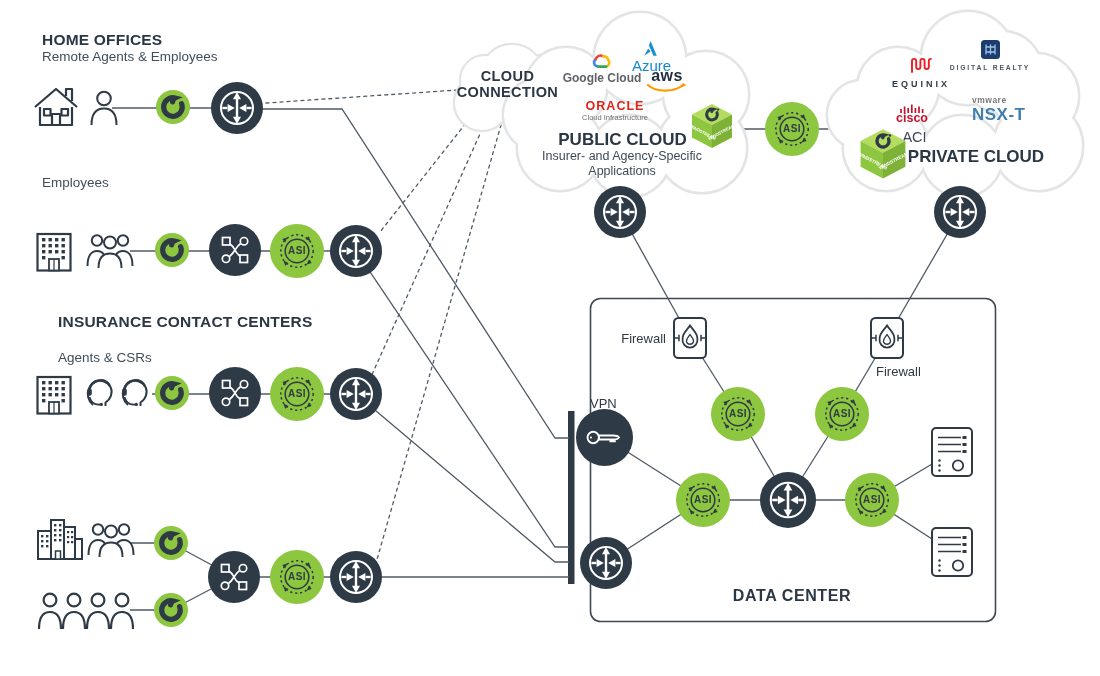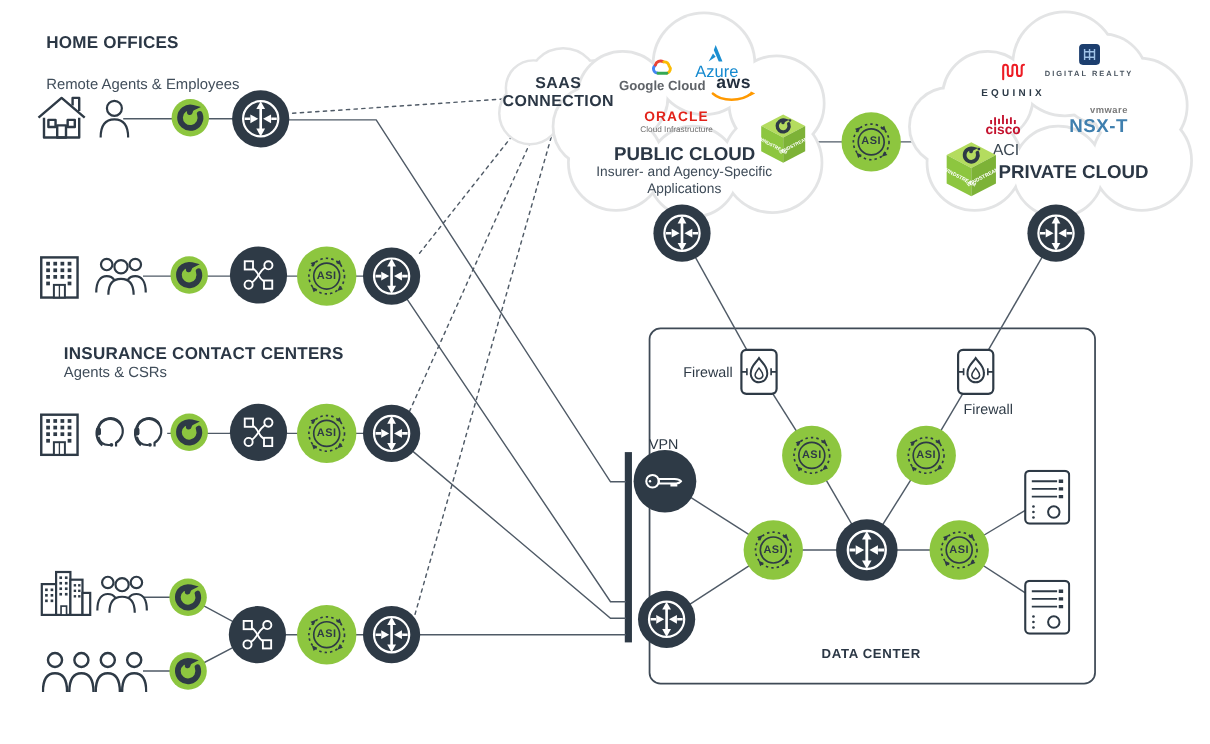--- a/index.html
+++ b/index.html
@@ -12,31 +12,31 @@
   .circle{position:absolute;border-radius:50%;display:flex;align-items:center;justify-content:flex-end;}
   .dark{background:#2e3a46;}
   .green{background:#8dc63f;}
   .asi-wrap{position:relative;width:100%;height:100%;display:flex;align-items:center;justify-content:center;}
   .asi-text{position:absolute;left:0;right:0;top:50%;transform:translateY(-52%);text-align:center;
             font-weight:bold;font-size:10px;letter-spacing:.4px;color:#2e3a46;}
   .cloud-title{font-weight:bold;font-size:17px;color:#2b3745;text-align:center;white-space:nowrap;}
   .cloud-sub{font-size:12.5px;color:#3d4a57;text-align:center;white-space:nowrap;}
   .saas-line{font-weight:bold;font-size:14.5px;letter-spacing:.4px;color:#2b3745;text-align:center;white-space:nowrap;}
   .small-label{font-size:13px;color:#2e3a46;white-space:nowrap;}
-  .dc-title{font-weight:bold;font-size:12px;letter-spacing:.6px;color:#2b3745;text-align:center;}
+  .dc-title{font-weight:bold;font-size:16px;letter-spacing:.6px;color:#2b3745;text-align:center;}
   .logo-google-text{font-size:12px;color:#5f6368;font-weight:bold;white-space:nowrap;}
   .logo-azure-text{font-size:15px;color:#1489cf;white-space:nowrap;}
   .logo-aws-text{font-size:16px;font-weight:bold;color:#232f3e;line-height:11px;text-align:center;letter-spacing:.5px;}
   .logo-oracle{font-size:12.5px;font-weight:bold;color:#e2231a;letter-spacing:1px;text-align:center;white-space:nowrap;}
   .logo-oracle-sub{font-size:7.5px;color:#6f6f6f;text-align:center;white-space:nowrap;}
   .logo-equinix{font-size:9px;color:#2d3b48;letter-spacing:3px;font-weight:bold;text-align:center;white-space:nowrap;}
   .logo-dr{font-size:6.8px;color:#4a5560;letter-spacing:1.8px;font-weight:bold;text-align:center;white-space:nowrap;}
   .logo-cisco{font-size:12.5px;font-weight:bold;color:#c4122e;line-height:10px;white-space:nowrap;}
   .logo-aci{font-size:14.5px;color:#3a4651;white-space:nowrap;text-align:center;}
-  .logo-vmware{font-size:8.5px;font-weight:bold;color:#7a7a7a;letter-spacing:.5px;white-space:nowrap;text-align:right;}
+  .logo-vmware{font-size:8.5px;font-weight:bold;color:#7a7a7a;letter-spacing:.5px;white-space:nowrap;}
   .logo-nsx{font-size:17px;font-weight:bold;color:#3f7fae;letter-spacing:.5px;white-space:nowrap;}
   .flex-col{display:flex;flex-direction:column;align-items:center;}
   .flex-row{display:flex;flex-direction:column;align-items:center;}
 </style>
 </head>
 <body>
 
 <svg width="0" height="0" style="position:absolute" aria-hidden="true">
   <defs>
     <g id="router-art">
@@ -274,27 +274,28 @@
         <circle cx="898" cy="88" r="40"></circle>
         <circle cx="968" cy="58" r="46"></circle>
         <circle cx="1002" cy="72" r="40"></circle>
         <circle cx="1036" cy="96" r="42"></circle>
         <circle cx="862" cy="115" r="34"></circle>
     </g>
   </svg>
 
   <div class="abs" style="left:42px;top:31px">
     <div class="grp-title">HOME OFFICES</div>
-    <div class="grp-sub" style="margin-top:20px">Remote Agents &amp; Employees</div>
+    <div class="grp-sub" style="margin-top:0">Remote Agents &amp; Employees</div>
   </div>
   <div class="abs" style="left:42px;top:171px">
+    <div class="grp-sub" style="margin-top:4px">Employees</div>
   </div>
   <div class="abs" style="left:58px;top:313px">
     <div class="grp-title">INSURANCE CONTACT CENTERS</div>
-    <div class="grp-sub" style="margin-top:0">Agents &amp; CSRs</div>
+    <div class="grp-sub" style="margin-top:19px">Agents &amp; CSRs</div>
   </div>
 
   <div class="abs" style="left:33px;top:86px">
     <svg width="46" height="42" viewBox="0 0 46 42">
         <use href="#house-art"></use>
       </svg>
     </div>
   <div class="abs" style="left:89px;top:89px">
     <svg width="30" height="38" viewBox="0 0 30 38">
         <use href="#person-art"></use>
@@ -422,21 +423,21 @@
     <span class="asi-text">ASI</span>
       </div>
     </div>
   <div class="circle dark" style="left:330px;top:551px;width:52px;height:52px">
     <svg width="52" height="52" viewBox="-26 -26 52 52">
         <use href="#router-art"></use>
       </svg>
     </div>
 
   <div class="abs" style="left:455px;top:68px;width:105px">
-    <div class="saas-line">SAAS</div>
+    <div class="saas-line">CLOUD</div>
     <div class="saas-line">CONNECTION</div>
   </div>
 
   <div class="abs flex-col" style="left:566px;top:53px;width:72px">
     <svg width="20" height="16" viewBox="0 0 20 16">
       <path d="M5.5,13.4 A3.9,3.9 0 0 1 3.4,6.6" stroke="#4285f4" stroke-width="2.6" fill="none" stroke-linecap="round"></path>
       <path d="M3.8,6.2 A4.8,4.8 0 0 1 11,3.2" stroke="#ea4335" stroke-width="2.6" fill="none" stroke-linecap="round"></path>
       <path d="M11.4,3.3 A4.8,4.8 0 0 1 16.3,7 A3.9,3.9 0 0 1 14.6,13.4" stroke="#fbbc05" stroke-width="2.6" fill="none" stroke-linecap="round"></path>
       <path d="M6.2,13.6 H14.2" stroke="#34a853" stroke-width="2.6" fill="none" stroke-linecap="round"></path>
     </svg>

